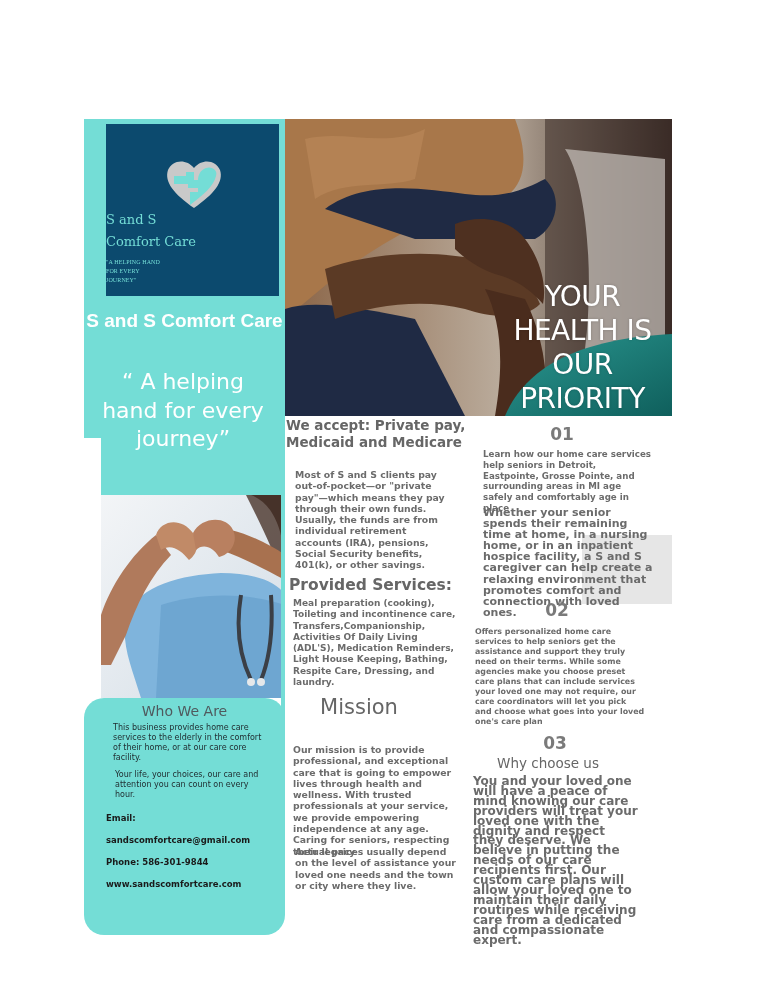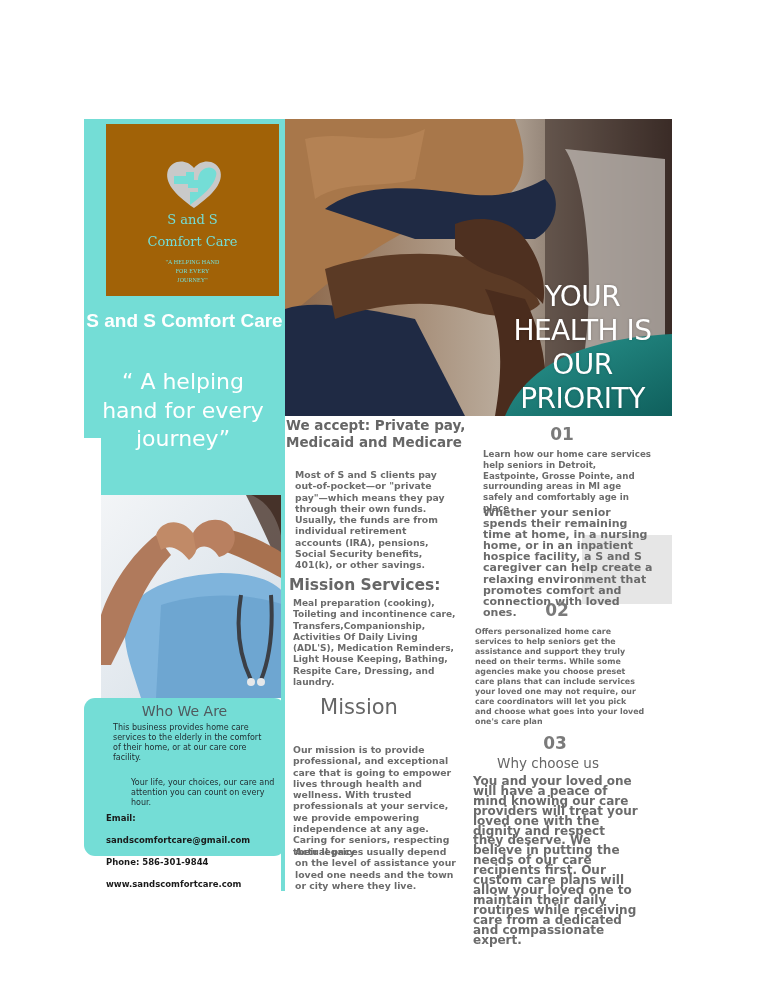--- a/index.html
+++ b/index.html
@@ -10,21 +10,21 @@
 
   
   #left-top {
     position: absolute; left: 84px; top: 119px; width: 201px; height: 319px;
   }
   #left-mid {
     position: absolute; left: 101px; top: 438px; width: 184px; height: 57px;
   }
   #logo-box {
     position: absolute; left: 106px; top: 124px; width: 173px; height: 172px;
-    background: #a16207; text-align: center;
+    background: #0c4a6e; text-align: left;
   }
   #logo-heart { position: absolute; left: 58px; top: 34px; width: 60px; height: 52px; }
   #logo-name1, #logo-name2 {
     position: absolute; left: 0; width: 100%;
     font-family: "DejaVu Serif", serif; color: #74ddd6; font-size: 13px;
   }
   #logo-name1 { top: 88px; }
   #logo-name2 { top: 110px; }
   #logo-tag {
     position: absolute; left: 0; top: 134px; width: 100%;
@@ -45,33 +45,33 @@
   }
 
   
   #photo-nurse {
     position: absolute; left: 101px; top: 495px; width: 184px; height: 203px; overflow: hidden;
     background: linear-gradient(135deg, #e9eef2 0%, #dfe7ee 40%, #c8d6e0 100%);
   }
 
   
   #who-card {
-    position: absolute; left: 84px; top: 698px; width: 201px; height: 158px;
-    border-radius: 11px;
+    position: absolute; left: 84px; top: 698px; width: 201px; height: 237px;
+    border-radius: 20px;
   }
   #who-title {
     position: absolute; left: 0; top: 5px; width: 100%; text-align: center;
     font-family: "DejaVu Sans", sans-serif; font-size: 14px; color: #4f5a5e; font-weight: normal;
   }
   .who-p {
     position: absolute; font-family: "DejaVu Sans", sans-serif; font-size: 8px; line-height: 10px;
     color: #1f2a2e;
   }
   #who-p1 { left: 29px; top: 25px; width: 150px; }
-  #who-p2 { left: 31px; top: 80px; width: 150px; margin-left: 16px; }
+  #who-p2 { left: 31px; top: 72px; width: 150px; }
   #contact-title {
     position: absolute; left: 0; top: 100px; width: 100%; text-align: center;
     font-family: "DejaVu Sans", sans-serif; font-size: 13.5px; color: #4f5a5e; font-weight: bold;
   }
   .contact-line {
     position: absolute; left: 22px; font-family: "DejaVu Sans", sans-serif;
     font-size: 8.5px; font-weight: bold; color: #1a1a1a;
   }
   #contact-email-label { top: 115px; }
   #contact-email { top: 137px; }
@@ -224,21 +224,21 @@
     <path d="M220 297 C 240 250, 290 220, 387 215 L 387 297 Z" fill="url(#tealH)"></path>
   </svg>
 </div>
 <div id="hero-headline">YOUR HEALTH IS OUR PRIORITY</div>
 
 <div id="center-strip"></div>
 
 <div id="accept-heading">We accept: Private pay, Medicaid and Medicare</div>
 <div id="private-pay-text" class="body-text">Most of S and S clients pay out-of-pocket—or "private pay"—which means they pay through their own funds. Usually, the funds are from individual retirement accounts (IRA), pensions, Social Security benefits, 401(k), or other savings.</div>
 
-<div id="services-heading">Mission Services:</div>
+<div id="services-heading">Provided Services:</div>
 <div id="services-text" class="body-text">Meal preparation (cooking), Toileting and incontinence care, Transfers,Companionship, Activities Of Daily Living (ADL'S), Medication Reminders, Light House Keeping, Bathing, Respite Care, Dressing, and laundry.</div>
 
 <div id="mission-heading">Mission</div>
 <div id="mission-text" class="body-text">Our mission is to provide professional, and exceptional care that is going to empower lives through health and wellness. With trusted professionals at your service, we provide empowering independence at any age. Caring for seniors, respecting their legacy</div>
 <div id="prices-text" class="body-text">Actual prices usually depend on the level of assistance your loved one needs and the town or city where they live.</div>
 
 <div id="gray-box"></div>
 
 <div id="num-01" class="num-heading">01</div>
 <div id="r01-p1" class="rt">Learn how our home care services help seniors in Detroit, Eastpointe, Grosse Pointe, and surrounding areas in MI age safely and comfortably age in place</div>

